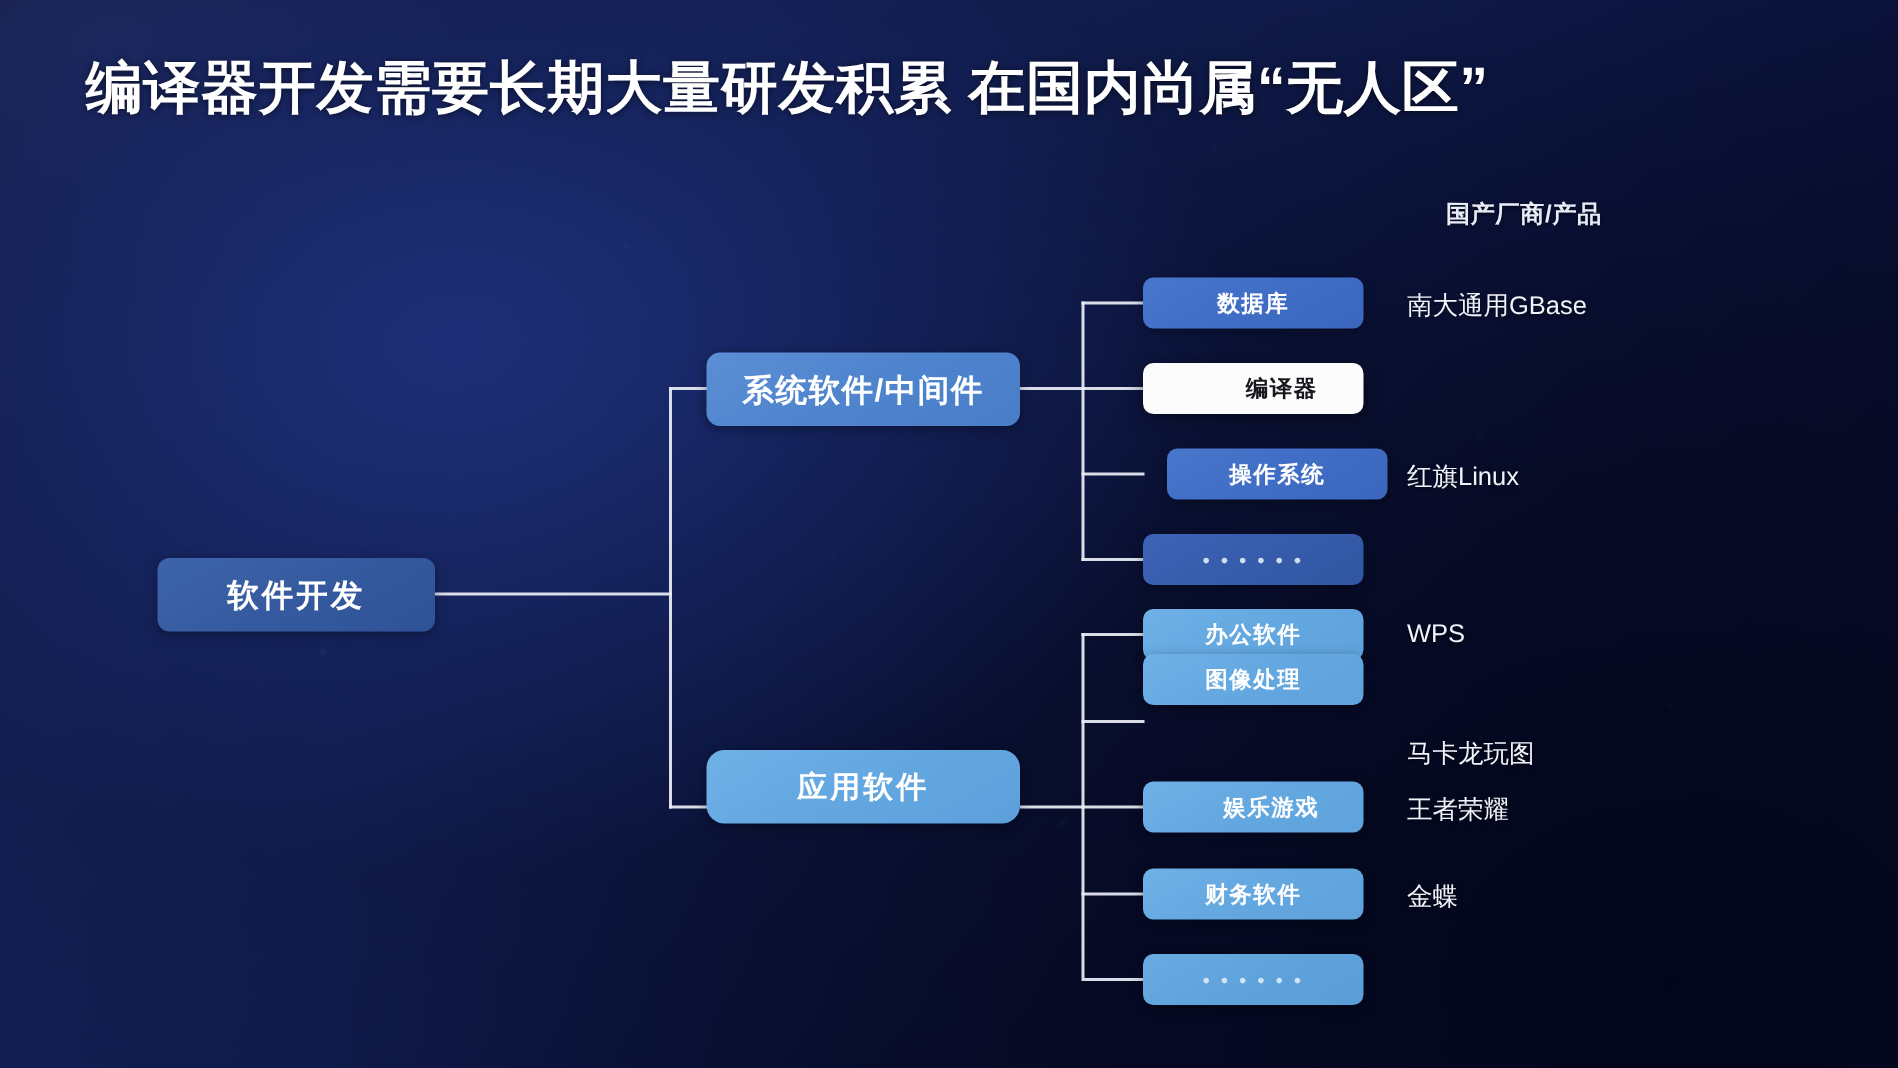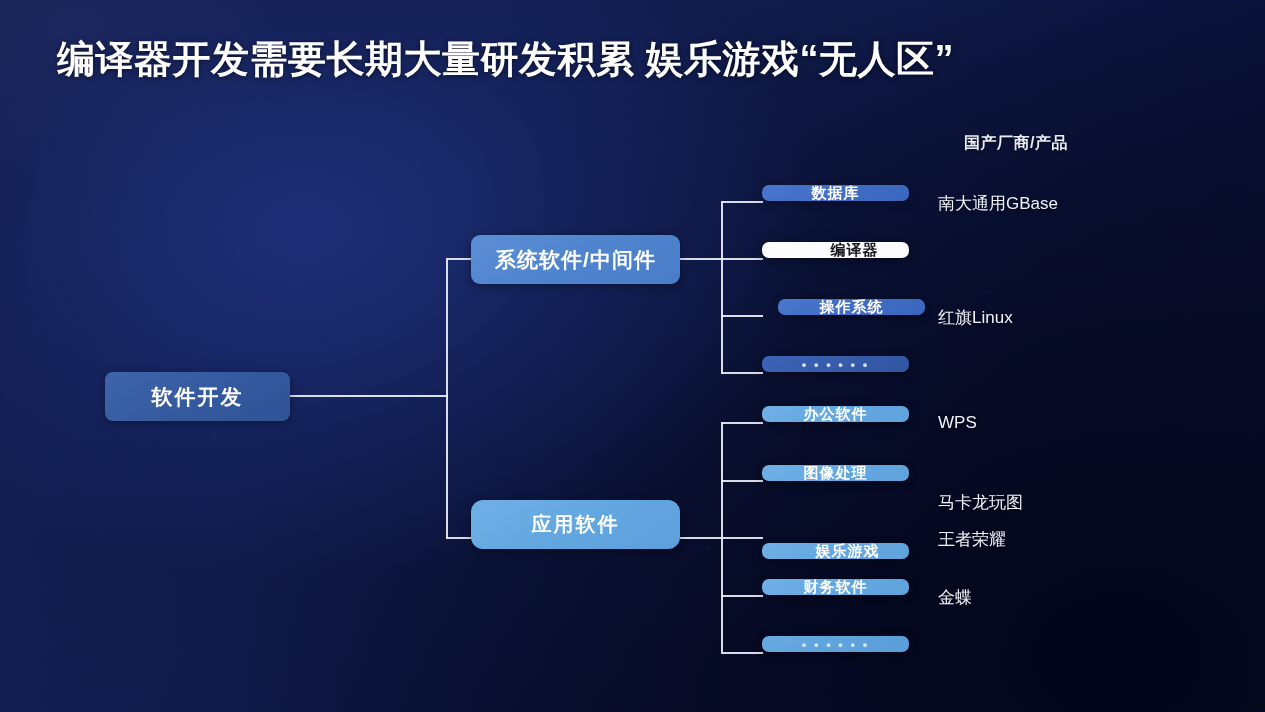--- a/index.html
+++ b/index.html
@@ -60,21 +60,21 @@
     left:471px;top:235px;width:209px;height:49px;border-radius:9px;
     background:linear-gradient(150deg,#5b8ed4 0%,#4e83cd 55%,#4a7dc7 100%);
     font-size:21px;font-weight:700;letter-spacing:1px;
   }
   .node-l2-app{
     left:471px;top:500px;width:209px;height:49px;border-radius:12px;
     background:linear-gradient(150deg,#6fb0e6 0%,#62a6e0 55%,#5d9fdb 100%);
     font-size:20px;font-weight:700;letter-spacing:2px;
   }
   .node-l3{
-    left:762px;width:147px;height:16px;border-radius:7px;
+    left:762px;width:147px;height:34px;border-radius:7px;
     font-size:15px;font-weight:700;letter-spacing:1px;
   }
   .sys-fill{background:linear-gradient(150deg,#4877cd 0%,#3f6cc4 55%,#3b66bd 100%);}
   .sys-dots{background:linear-gradient(150deg,#3c64b7 0%,#355ba9 55%,#3156a2 100%);}
   .app-fill{background:linear-gradient(150deg,#6fb0e6 0%,#63a7e0 55%,#5fa2dc 100%);}
   .app-dots{background:linear-gradient(150deg,#69abe2 0%,#5ea2db 55%,#5a9dd7 100%);}
   .node-highlight{
     background:#fcfcfc;color:#16181c;
     box-shadow:0 2px 11px rgba(0,0,0,.5);
     padding-left:38px;
@@ -92,21 +92,21 @@
 
   .line{position:absolute;background:#e9edf5;opacity:.93;}
   .h-line{height:2px;}
   .v-line{width:2px;}
 </style>
 </head>
 <body>
 
 <div id="slide">
 
-  <div id="title">编译器开发需要长期大量研发积累 娱乐游戏“无人区”</div>
+  <div id="title">编译器开发需要长期大量研发积累 在国内尚属“无人区”</div>
 
   <div class="col-header">国产厂商/产品</div>
 
   <div class="line h-line" style="left:290px;top:395px;width:158px;"></div>
 
   <div class="line v-line" style="left:446px;top:259px;height:280px;"></div>
 
   <div class="line h-line" style="left:446px;top:258px;width:26px;"></div>
 
   <div class="line h-line" style="left:446px;top:537px;width:26px;"></div>
@@ -146,24 +146,24 @@
   <div class="node node-l3 sys-fill" style="top:299px;margin-left:16px;">
     <span>操作系统</span>
   </div>
   <div class="node node-l3 sys-dots" style="top:356px;">
     <span class="dots">• • • • • •</span>
   </div>
 
   <div class="node node-l3 app-fill" style="top:406px;">
     <span>办公软件</span>
   </div>
-  <div class="node node-l3 app-fill" style="top:465px;align-items:center;">
+  <div class="node node-l3 app-fill" style="top:436px;align-items:center;">
     <span>图像处理</span>
   </div>
-  <div class="node node-l3 app-fill" style="top:543px;padding-left:24px;">
+  <div class="node node-l3 app-fill" style="top:521px;padding-left:24px;">
     <span>娱乐游戏</span>
   </div>
   <div class="node node-l3 app-fill" style="top:579px;">
     <span>财务软件</span>
   </div>
   <div class="node node-l3 app-dots" style="top:636px;">
     <span class="dots">• • • • • •</span>
   </div>
 
   <div class="vendor" style="top:192px;">南大通用GBase</div>

